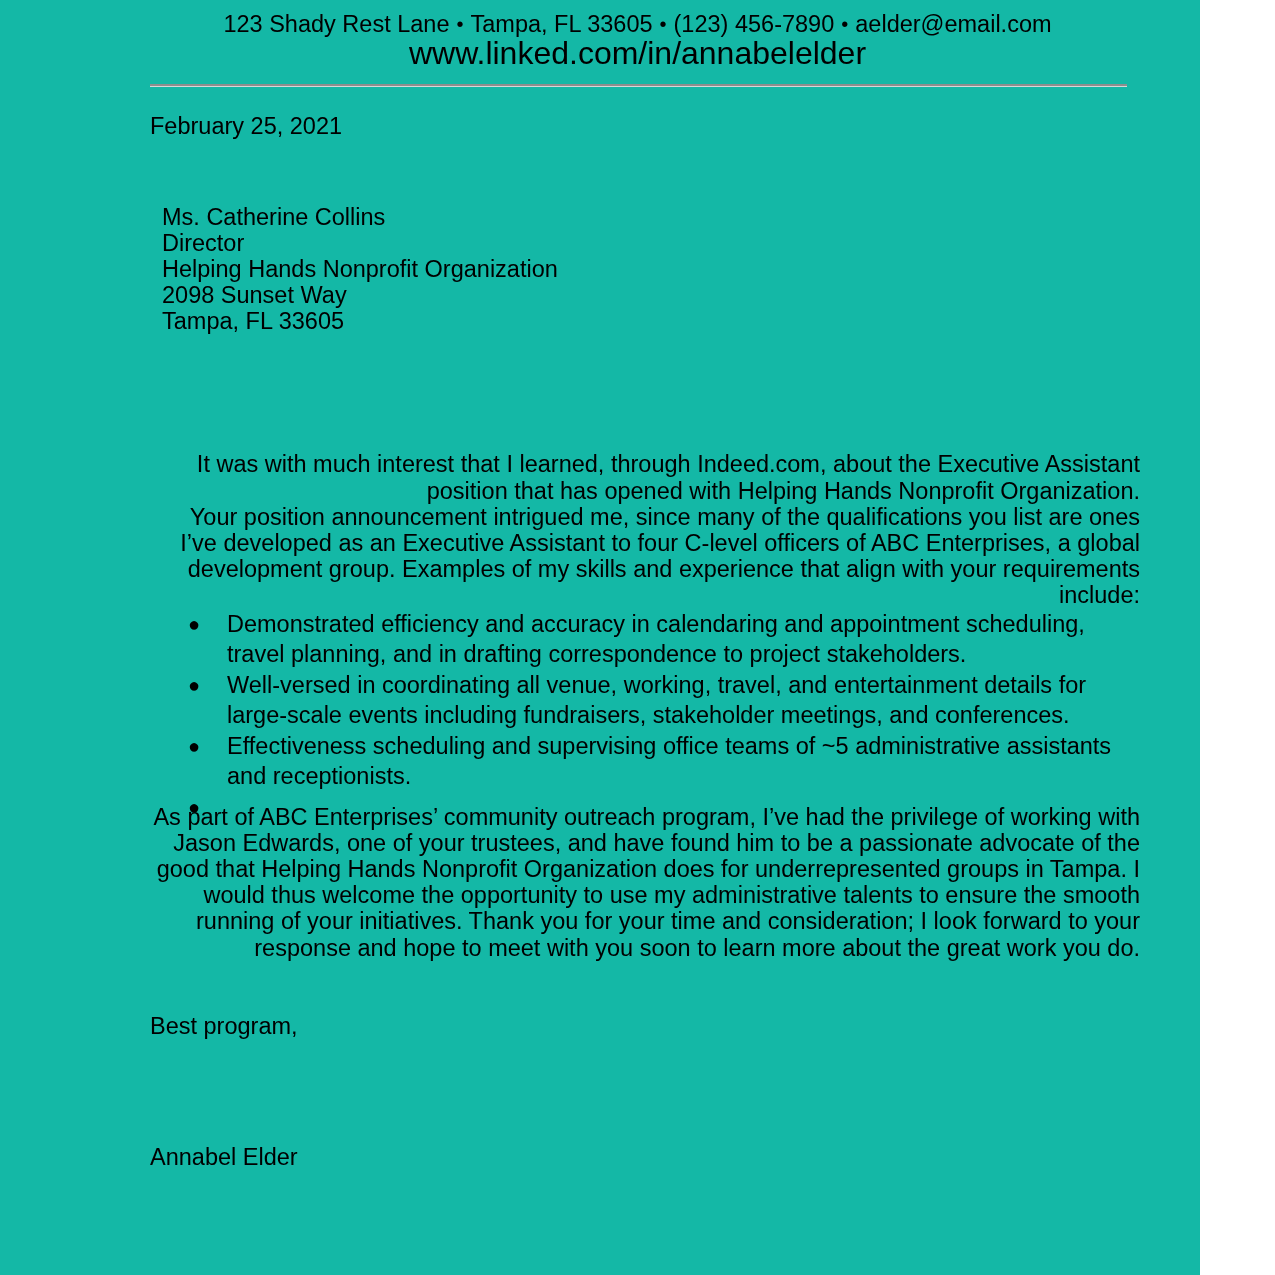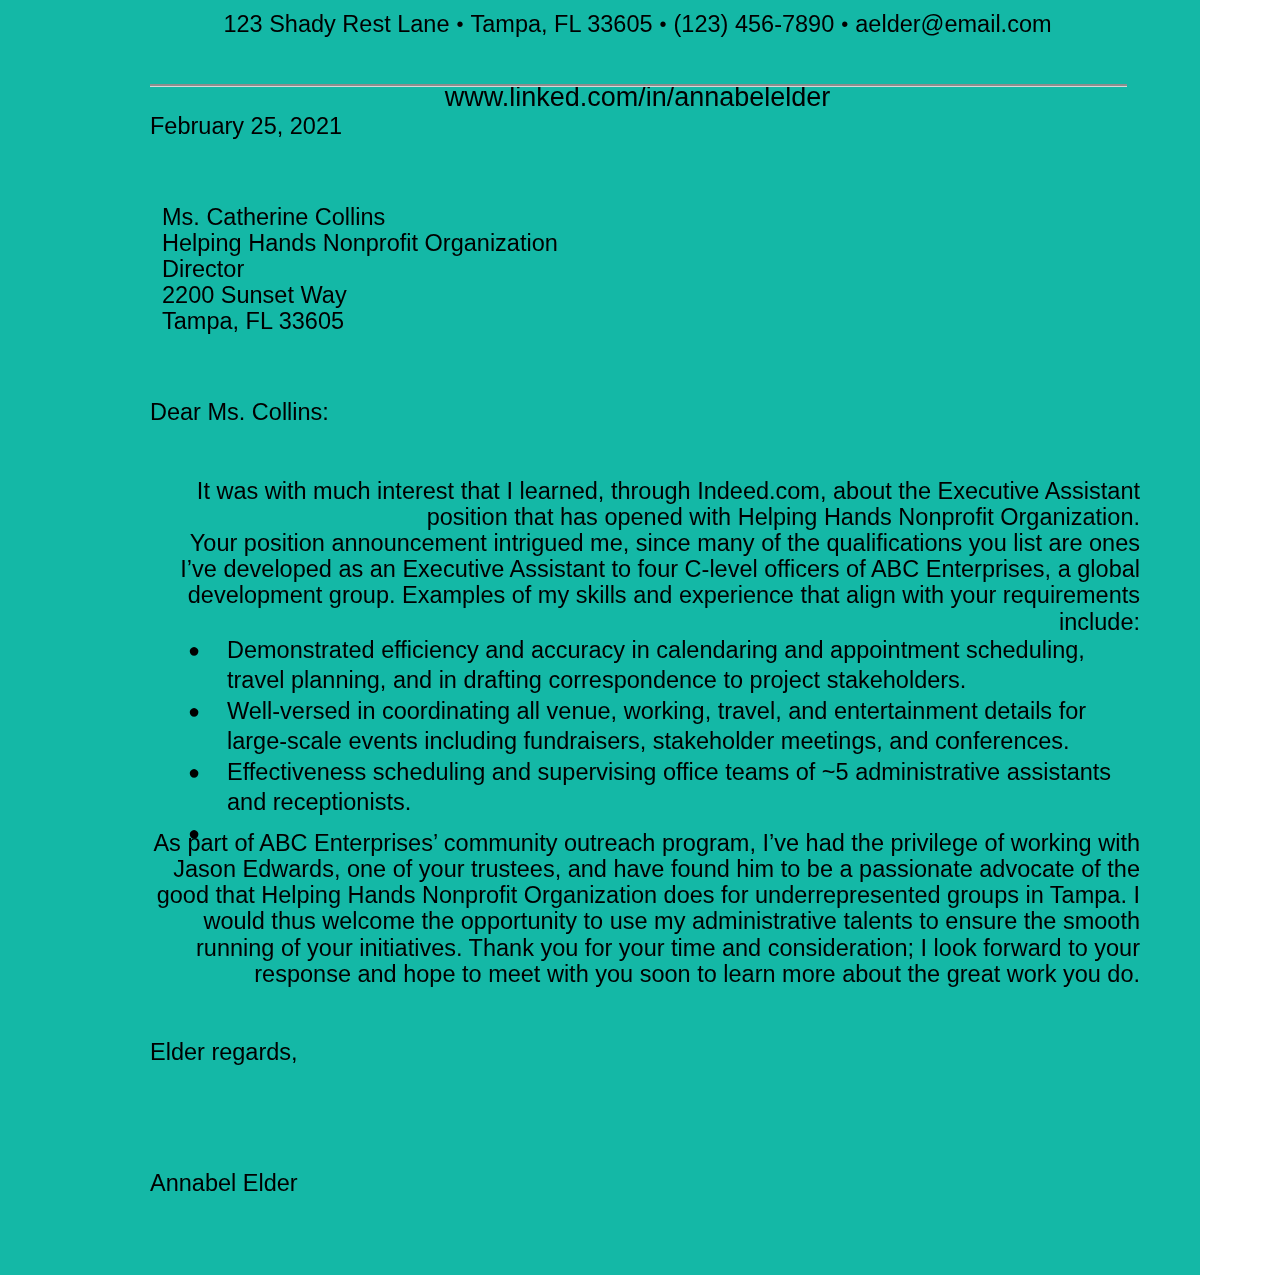--- a/index.html
+++ b/index.html
@@ -47,23 +47,22 @@
   }
 
   .lh-contact .sep {
     display: inline-block;
     padding: 0 7px;
     font-size: 20px;
     vertical-align: 1px;
   }
 
   .lh-url {
-    font-size: 27px;
+    font-size: 32px;
     line-height: 29px;
-    margin-top: 44px;
   }
 
   .header-rule {
     position: absolute;
     left: 150px;
     top: 84px;
     width: 977px;
     height: 2px;
     background: #8e8e8e;
     border-bottom: 1px solid #d8d8d8;
@@ -144,30 +143,29 @@
 
   <div class="letter-body">
 
     <div class="plain-line">February 25, 2021</div>
 
     <div class="spacer"></div>
     <div class="spacer"></div>
 
     <div class="block">
       <div class="addr-line">Ms. Catherine Collins</div>
+      <div class="addr-line">Director</div>
       <div class="addr-line">Helping Hands Nonprofit Organization</div>
-      <div class="addr-line">Director</div>
-      <div class="addr-line">2200 Sunset Way</div>
+      <div class="addr-line">2098 Sunset Way</div>
       <div class="addr-line">Tampa, FL 33605</div>
     </div>
 
     <div class="spacer"></div>
     <div class="spacer"></div>
 
-    <div class="plain-line">Dear Ms. Collins:</div>
 
     <div class="spacer"></div>
     <div class="spacer"></div>
 
     <p class="para">It was with much interest that I learned, through Indeed.com, about the Executive Assistant position that has opened with Helping Hands Nonprofit Organization.</p>
     <p class="para">Your position announcement intrigued me, since many of the qualifications you list are ones I’ve developed as an Executive Assistant to four C-level officers of ABC Enterprises, a global development group. Examples of my skills and experience that align with your requirements include:</p>
 
     <ul class="bullets">
       <li><span class="bullet-mark">●</span><span>Demonstrated efficiency and accuracy in calendaring and appointment scheduling, travel planning, and in drafting correspondence to project stakeholders.</span></li>
       <li><span class="bullet-mark">●</span><span>Well-versed in coordinating all venue, working, travel, and entertainment details for large-scale events including fundraisers, stakeholder meetings, and conferences.</span></li>
@@ -175,21 +173,21 @@
       <li><span class="bullet-mark">●</span></li>
     </ul>
 
     <div class="spacer-sm"></div>
 
     <p class="para">As part of ABC Enterprises’ community outreach program, I’ve had the privilege of working with Jason Edwards, one of your trustees, and have found him to be a passionate advocate of the good that Helping Hands Nonprofit Organization does for underrepresented groups in Tampa. I would thus welcome the opportunity to use my administrative talents to ensure the smooth running of your initiatives. Thank you for your time and consideration; I look forward to your response and hope to meet with you soon to learn more about the great work you do.</p>
 
     <div class="spacer"></div>
     <div class="spacer"></div>
 
-    <div class="plain-line">Elder regards,</div>
+    <div class="plain-line">Best program,</div>
 
     <div class="spacer"></div>
     <div class="spacer"></div>
 
 
     <div class="spacer"></div>
     <div class="spacer"></div>
 
     <div class="plain-line">Annabel Elder</div>
 

